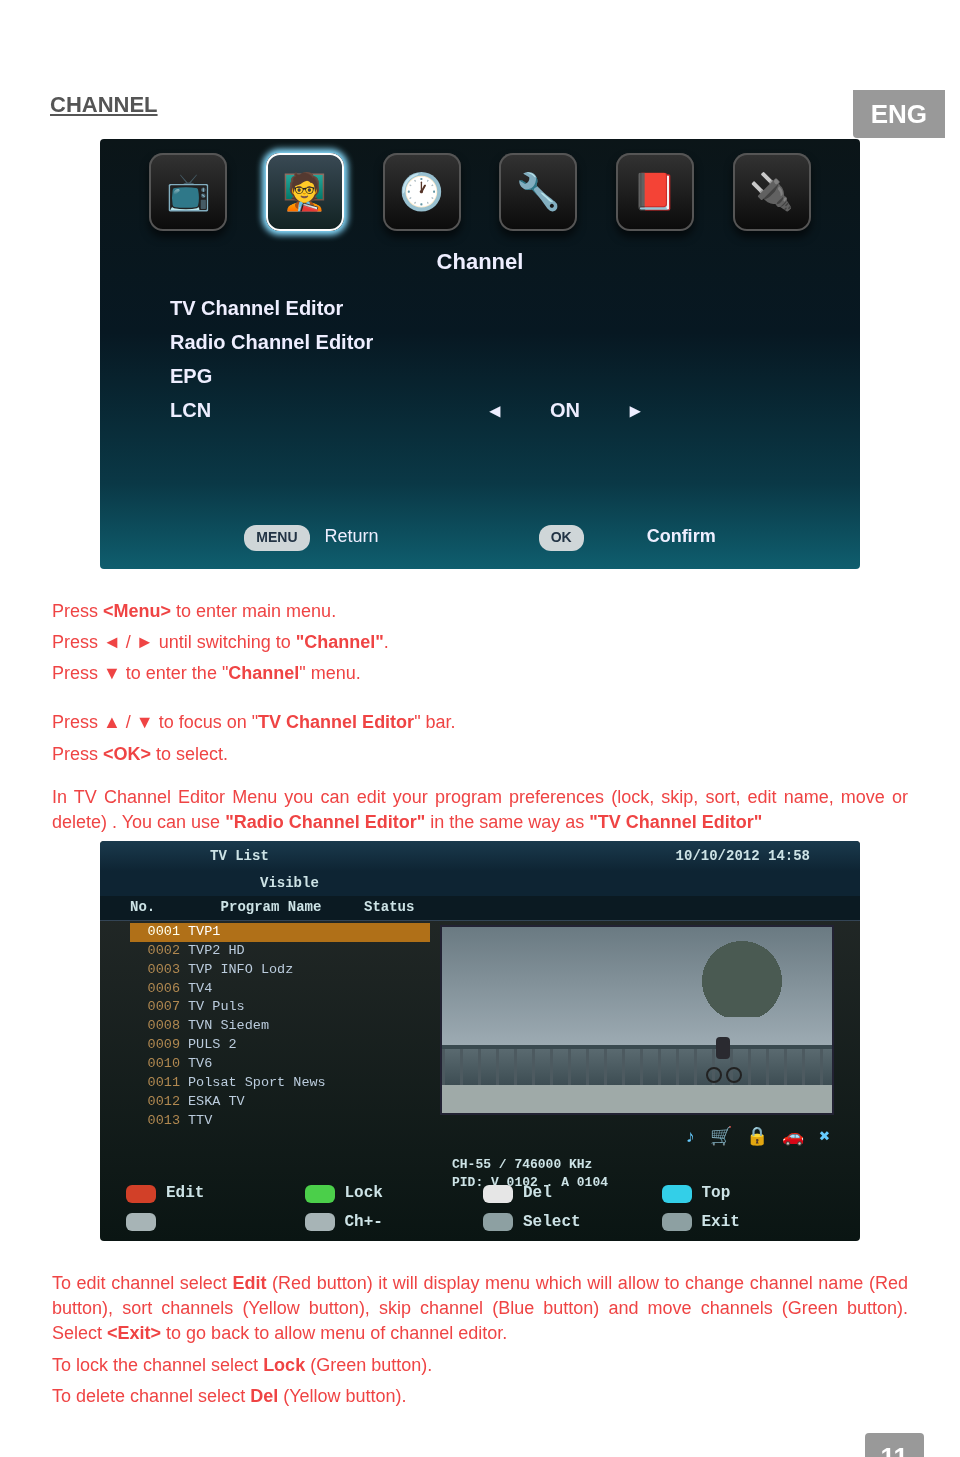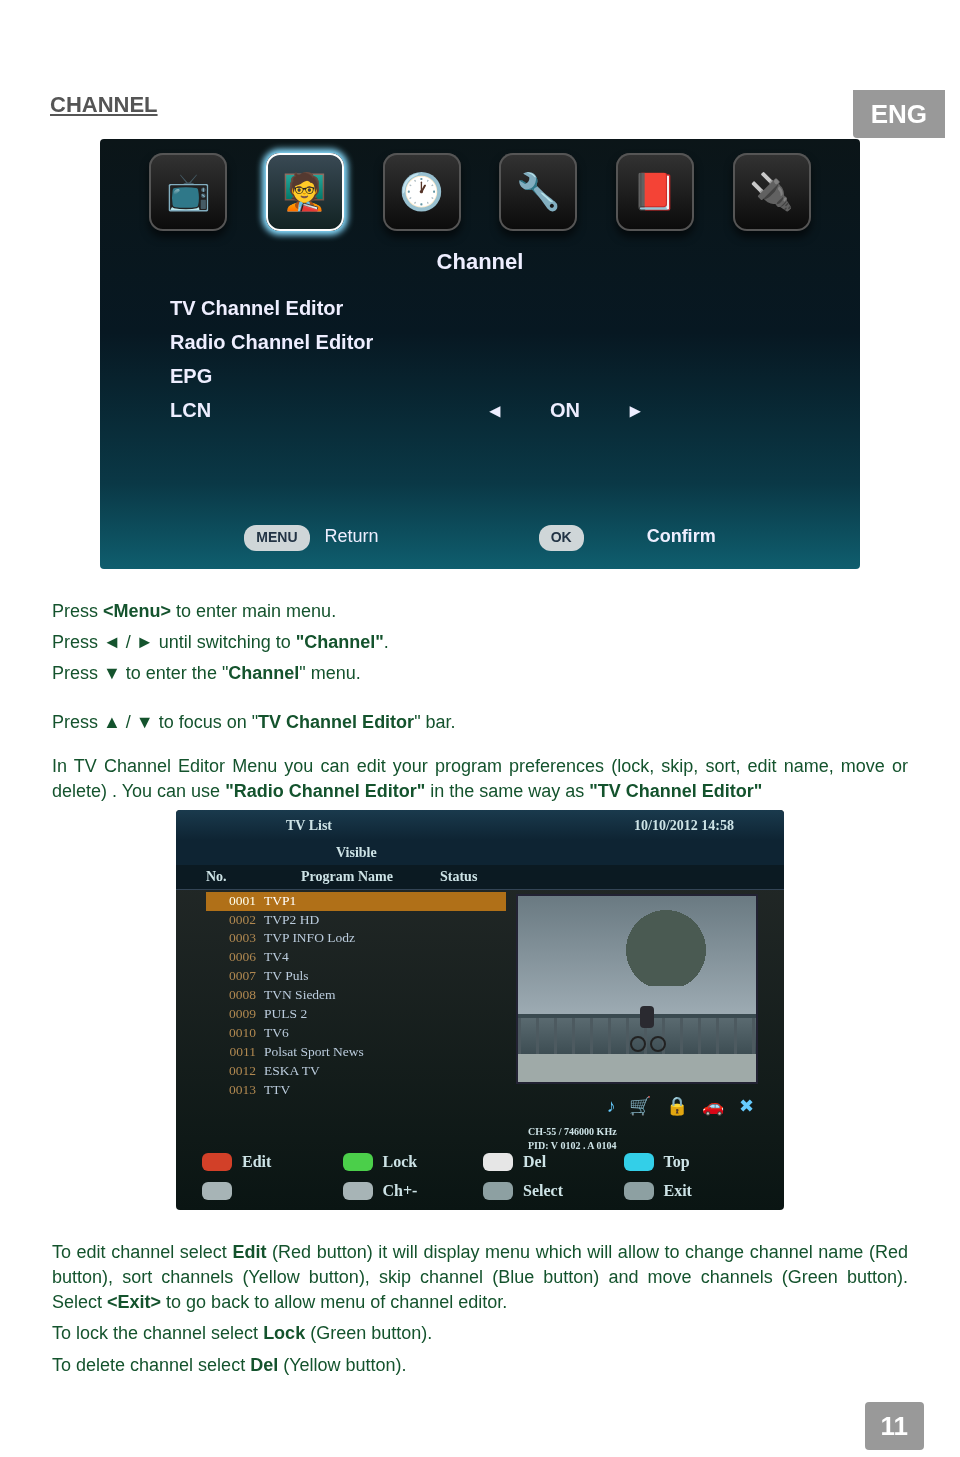--- a/index.html
+++ b/index.html
@@ -67,29 +67,29 @@
   .shot1-label { flex: 0 0 280px; }
   .shot1-arrows { display: flex; align-items: center; gap: 50px; margin-left: 40px; }
   .shot1-footer {
     position: absolute; bottom: 18px; left: 0; right: 0;
     display: flex; gap: 160px; justify-content: center; align-items: center;
   }
   .pillbtn { display:inline-block; padding:3px 12px; border-radius:12px; background:#cfd6d8; color:#234; font-size:14px; font-weight:bold; margin-right:10px; }
 
   
   .shot2 {
-    width: 608px;
+    width: 760px;
     height: 400px;
     margin: 0 auto 30px auto;
     background: linear-gradient(#262b2a,#0a1513);
     border-radius: 4px;
     overflow: hidden;
     position: relative;
     color: #cde3e6;
-    font-family: Liberation Serif, serif;
+    font-family: Liberation Mono, monospace;
     font-size: 14px;
   }
   .shot2-header {
     display: flex; justify-content: space-between;
     padding: 6px 50px 4px 110px;
     background: linear-gradient(#1a3a4d,#0e2433);
     font-weight: bold;
   }
   .shot2-tabrow {
     display: flex; gap: 140px; padding: 3px 0 3px 160px;
@@ -124,34 +124,34 @@
                 linear-gradient(#5a6a70, #3a4a50);
     border-top: 4px solid #3a4a50;
   }
   .ground { position:absolute; bottom:0; left:0; right:0; height:28px; background:#9faaa8; }
   .tree { position:absolute; top:0; right:30px; width:120px; height:90px; background: radial-gradient(circle at 50% 60%, #4a5a52 0 40px, transparent 40px); }
   .cyclist { position:absolute; bottom:30px; right:90px; width:36px; height:46px; }
   .cyclist .body{position:absolute;top:0;left:10px;width:14px;height:22px;background:#2a2a30;border-radius:4px;}
   .cyclist .w1,.cyclist .w2{position:absolute;bottom:0;width:16px;height:16px;border:2px solid #222;border-radius:50%;}
   .cyclist .w1{left:0;} .cyclist .w2{right:0;}
   .pvp-iconrow { display:flex; gap:14px; justify-content:flex-end; padding:10px 4px 6px 0; color:#6cf; font-size:18px; }
-  .pvp-info { font-weight:bold; font-size:10px; padding-left:12px; }
+  .pvp-info { font-weight:bold; font-size:13px; padding-left:12px; }
 
   .shot2-btns {
     position:absolute; bottom:8px; left:0; right:0;
     display:grid; grid-template-columns:repeat(4,1fr);
     row-gap:6px; column-gap:6px;
     padding: 0 26px;
   }
   .bb { display:flex; align-items:center; gap:10px; font-weight:bold; font-size:16px; }
   .dot { width:30px; height:18px; border-radius:6px; }
   .dot.red{background:#d24028;} .dot.grn{background:#4bcf4a;} .dot.wht{background:#e6e6e6;} .dot.cyn{background:#33cfe8;} .dot.gry{background:#a7b4b6;} .dot.gry2{background:#8da0a2;}
 
   
-  .para { margin: 0 22px 6px 22px; text-align: justify; color:#14532d; }
+  .para { margin: 0 22px 6px 22px; text-align: justify; color:#ef4444; }
   .para b { font-weight: bold; }
 
   .page-num {
     float: right;
     background: #999;
     color: #fff;
     font-size: 26px;
     font-weight: bold;
     padding: 6px 16px;
     border-radius: 4px;
@@ -204,20 +204,21 @@
         <span class="pillbtn">OK</span>
         <span style="font-weight:bold;margin-left:48px;">Confirm</span>
       </div>
     </div>
   </div>
 
   <p class="para"><span>Press </span><b>&lt;Menu&gt;</b><span> to enter main menu.</span></p>
   <p class="para"><span>Press ◄ / ► until switching to </span><b>"Channel"</b><span>.</span></p>
   <p class="para"><span>Press ▼ to enter the "</span><b>Channel</b><span>" menu.</span></p>
   <p class="para" style="margin-top:24px;"><span>Press ▲ / ▼ to focus on "</span><b>TV Channel Editor</b><span>" bar.</span></p>
+  <p class="para"><span>Press </span><b>&lt;OK&gt;</b><span> to select.</span></p>
   <p class="para" style="margin-top:18px;"><span>In TV Channel Editor Menu you can edit  your program preferences (lock, skip, sort, edit name, move or delete) . You can use </span><b>"Radio Channel Editor"</b><span> in the same way as </span><b>"TV Channel Editor"</b></p>
 
   <div class="shot2">
     <div class="shot2-header">
       <span>TV List</span>
       <span>10/10/2012 14:58</span>
     </div>
     <div class="shot2-tabrow">
       <span>Visible</span>
     </div>

